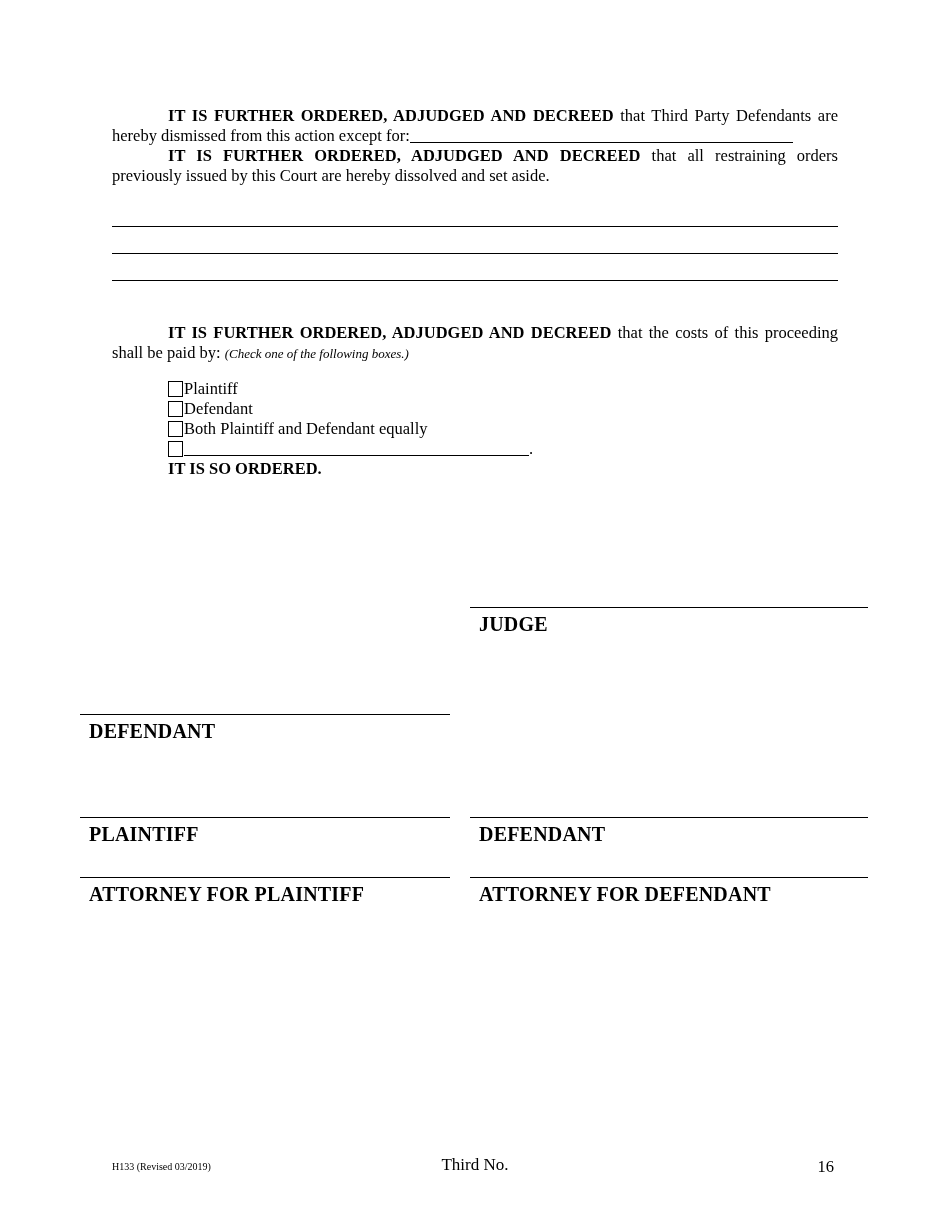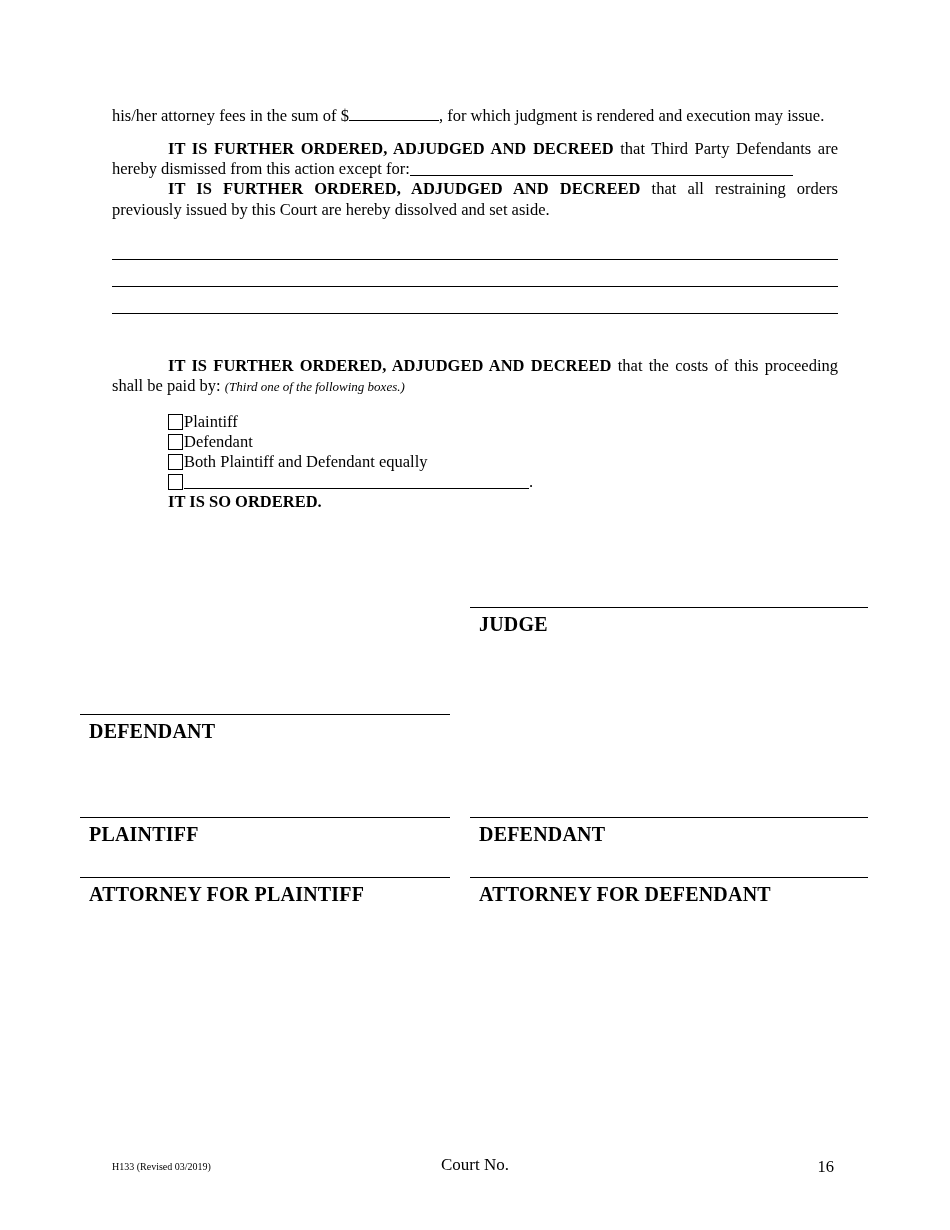--- a/index.html
+++ b/index.html
@@ -114,33 +114,32 @@
     top: 2px;
     font-size: 16.5px;
   }
 </style>
 </head>
 <body>
 
 <div class="page">
   <div class="content">
 
-    <p class="para"><span>his/her attorney fees in the sum of $</span><span class="blank fee"></span><span>, for which judgment is rendered and execution may issue.</span></p>
 
     <p class="para indent" style="margin-bottom:0;"><b>IT IS FURTHER ORDERED, ADJUDGED AND DECREED</b><span> that Third Party Defendants are hereby dismissed from this action except for:</span><span class="blank exceptfor"></span></p>
 
     <p class="para indent"><b>IT IS FURTHER ORDERED, ADJUDGED AND DECREED</b><span> that all restraining orders previously issued by this Court are hereby dissolved and set aside.</span></p>
 
     <div class="blank-lines">
       <div class="blank-line"></div>
       <div class="blank-line"></div>
       <div class="blank-line"></div>
     </div>
 
-    <p class="para indent para-costs" style="margin-bottom:0;"><b>IT IS FURTHER ORDERED, ADJUDGED AND DECREED</b><span> that the costs of this proceeding shall be paid by: </span><span class="note">(Third one of the following boxes.)</span></p>
+    <p class="para indent para-costs" style="margin-bottom:0;"><b>IT IS FURTHER ORDERED, ADJUDGED AND DECREED</b><span> that the costs of this proceeding shall be paid by: </span><span class="note">(Check one of the following boxes.)</span></p>
 
     <div class="checkbox-list">
       <div class="checkbox-row"><span class="checkbox"></span><span>Plaintiff</span></div>
       <div class="checkbox-row"><span class="checkbox"></span><span>Defendant</span></div>
       <div class="checkbox-row"><span class="checkbox"></span><span>Both Plaintiff and Defendant equally</span></div>
       <div class="checkbox-row"><span class="checkbox"></span><span class="blank other"></span><span>.</span></div>
     </div>
 
     <p class="para so-ordered">IT IS SO ORDERED.</p>
 
@@ -165,16 +164,16 @@
   <div class="sig-block sig-atty-plaintiff">
     <div class="sig-label">ATTORNEY FOR PLAINTIFF</div>
   </div>
 
   <div class="sig-block sig-atty-defendant">
     <div class="sig-label">ATTORNEY FOR DEFENDANT</div>
   </div>
 
   <div class="footer">
     <span class="form-number">H133 (Revised 03/2019)</span>
-    <span class="case-no">Court No.</span>
+    <span class="case-no">Third No.</span>
     <span class="page-number">16</span>
   </div>
 </div>
 
 </body></html>

